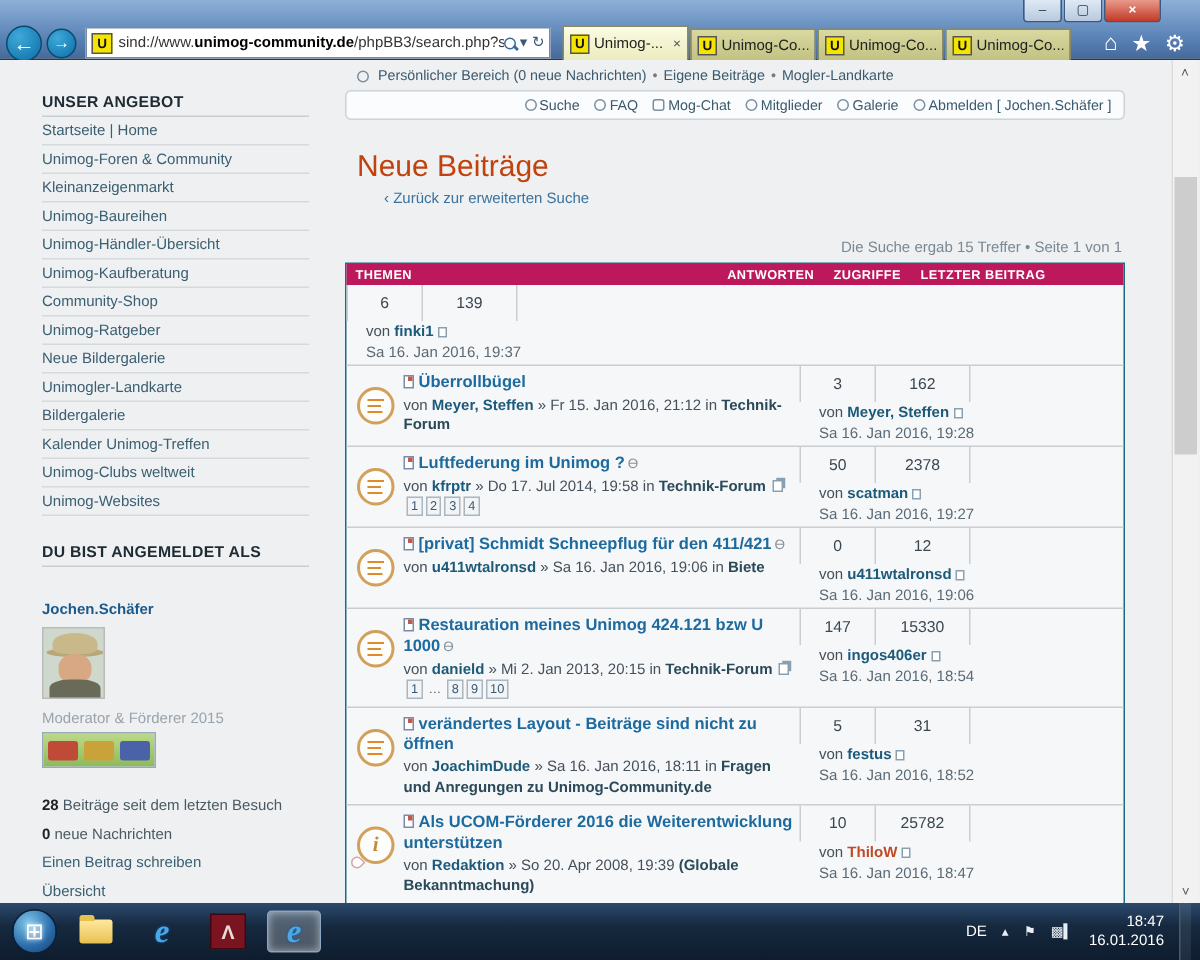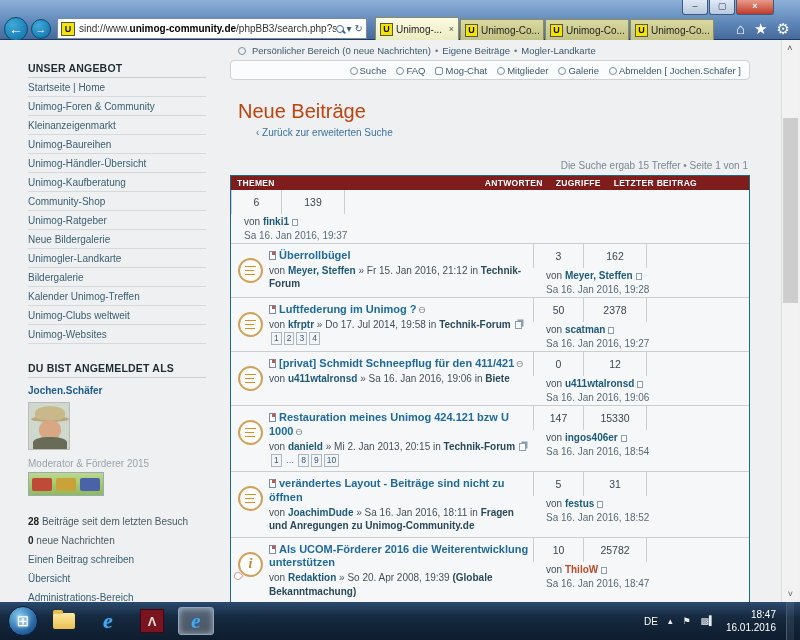--- a/index.html
+++ b/index.html
@@ -46,21 +46,21 @@
   .sb-arrow { height:16px; text-align:center; font-size:9px; color:#555; line-height:16px; }
   .sb-thumb { position:absolute; top:78px; left:1px; width:15px; height:185px; background:#cdcdcd; }
   .sb-down { position:absolute; bottom:0; left:0; width:17px; }
 
   
   .sidebar { width:230px; flex:0 0 auto; padding:22px 0 0 28px; font-size:10px; }
   .sb-head { font-size:10.5px; font-weight:bold; color:#1f2b33; letter-spacing:.2px;
     border-bottom:1px solid #c9ced2; padding-bottom:3px; width:178px; }
   .sb-list { width:178px; margin-bottom:12px; }
   .sb-item { color:#3a5f72; padding:4px 0 3px; border-bottom:1px solid #d5d9dc; cursor:pointer; }
-  .user-name { color:#1d5a8c; font-weight:bold; margin:7px 0 6px; }
+  .user-name { color:#1d5a8c; font-weight:bold; margin:23px 0 6px; }
   .avatar { width:42px; height:48px; background:#cfd8cd; position:relative; overflow:hidden; border:1px solid #bbb; }
   .avatar .hat { position:absolute; top:3px; left:6px; width:30px; height:14px; background:#c9b98a; border-radius:50% 50% 30% 30%; }
   .avatar .hatbrim { position:absolute; top:13px; left:2px; width:38px; height:6px; background:#b8a878; border-radius:50%; }
   .avatar .face { position:absolute; top:17px; left:10px; width:22px; height:20px; background:#d8a884; border-radius:45%; }
   .avatar .body { position:absolute; top:34px; left:4px; width:34px; height:14px; background:#6a6a58; border-radius:40% 40% 0 0; }
   .role { color:#9aa4ac; margin:8px 0 3px; }
   .badge { width:76px; height:24px; background:linear-gradient(#bcd98a,#8fba5a); position:relative; border:1px solid #9ab; overflow:hidden;}
   .badge i { position:absolute; top:5px; width:20px; height:13px; border-radius:2px; }
   .badge i:nth-child(1){ left:3px; background:#c04a38; }
   .badge i:nth-child(2){ left:27px; background:#caa23a; }
@@ -78,21 +78,21 @@
   .navbox { background:#fbfcfd; border:1px solid #ccd2d6; border-radius:4px; height:20px;
     display:flex; align-items:center; justify-content:flex-end; gap:10px; padding:0 8px; font-size:9.5px; color:#3a5a6e; }
   .mini-ic { display:inline-block; width:8px; height:8px; border:1.2px solid #7a8fa0; border-radius:50%; vertical-align:-1px; margin-right:2px; }
   .mini-ic.sq { border-radius:2px; }
   .page-title { font-size:20px; color:#c2410c; margin:20px 0 4px 8px; font-weight:normal; }
   .back-link { font-size:10px; color:#3a72a0; margin-left:26px; cursor:pointer; }
   .results-info { font-size:10px; color:#7a8894; text-align:right; margin:22px 2px 4px 0; }
 
   
   .ftable { border:1px solid #1b6a83; background:#f6f7f9; }
-  .thead { background:#7f1d1d; color:#fff; height:14px; display:flex; align-items:center;
+  .thead { background:#be185d; color:#fff; height:14px; display:flex; align-items:center;
     font-size:8.5px; font-weight:bold; letter-spacing:.3px; }
   .th-topics { flex:1; padding-left:6px; }
   .th-r { margin-right:13px; }
   .row { display:flex; border-top:1px solid #c9ced3; min-height:52px; position:relative; }
   .row:first-of-type { border-top:none; }
   .cell-topic { width:302px; flex:0 0 auto; padding:5px 4px 4px 38px; position:relative; }
   .topic-icon { position:absolute; left:7px; top:14px; width:25px; height:25px; border:2px solid #d2a05a;
     border-radius:50%; background:#fdfdfb; color:#e08a28; font-size:11px; display:flex; align-items:center; justify-content:center; }
   .topic-icon .lines { width:11px; height:11px; background:
       linear-gradient(#e08a28 1.5px,transparent 1.5px) 0 1px/11px 4px no-repeat,

